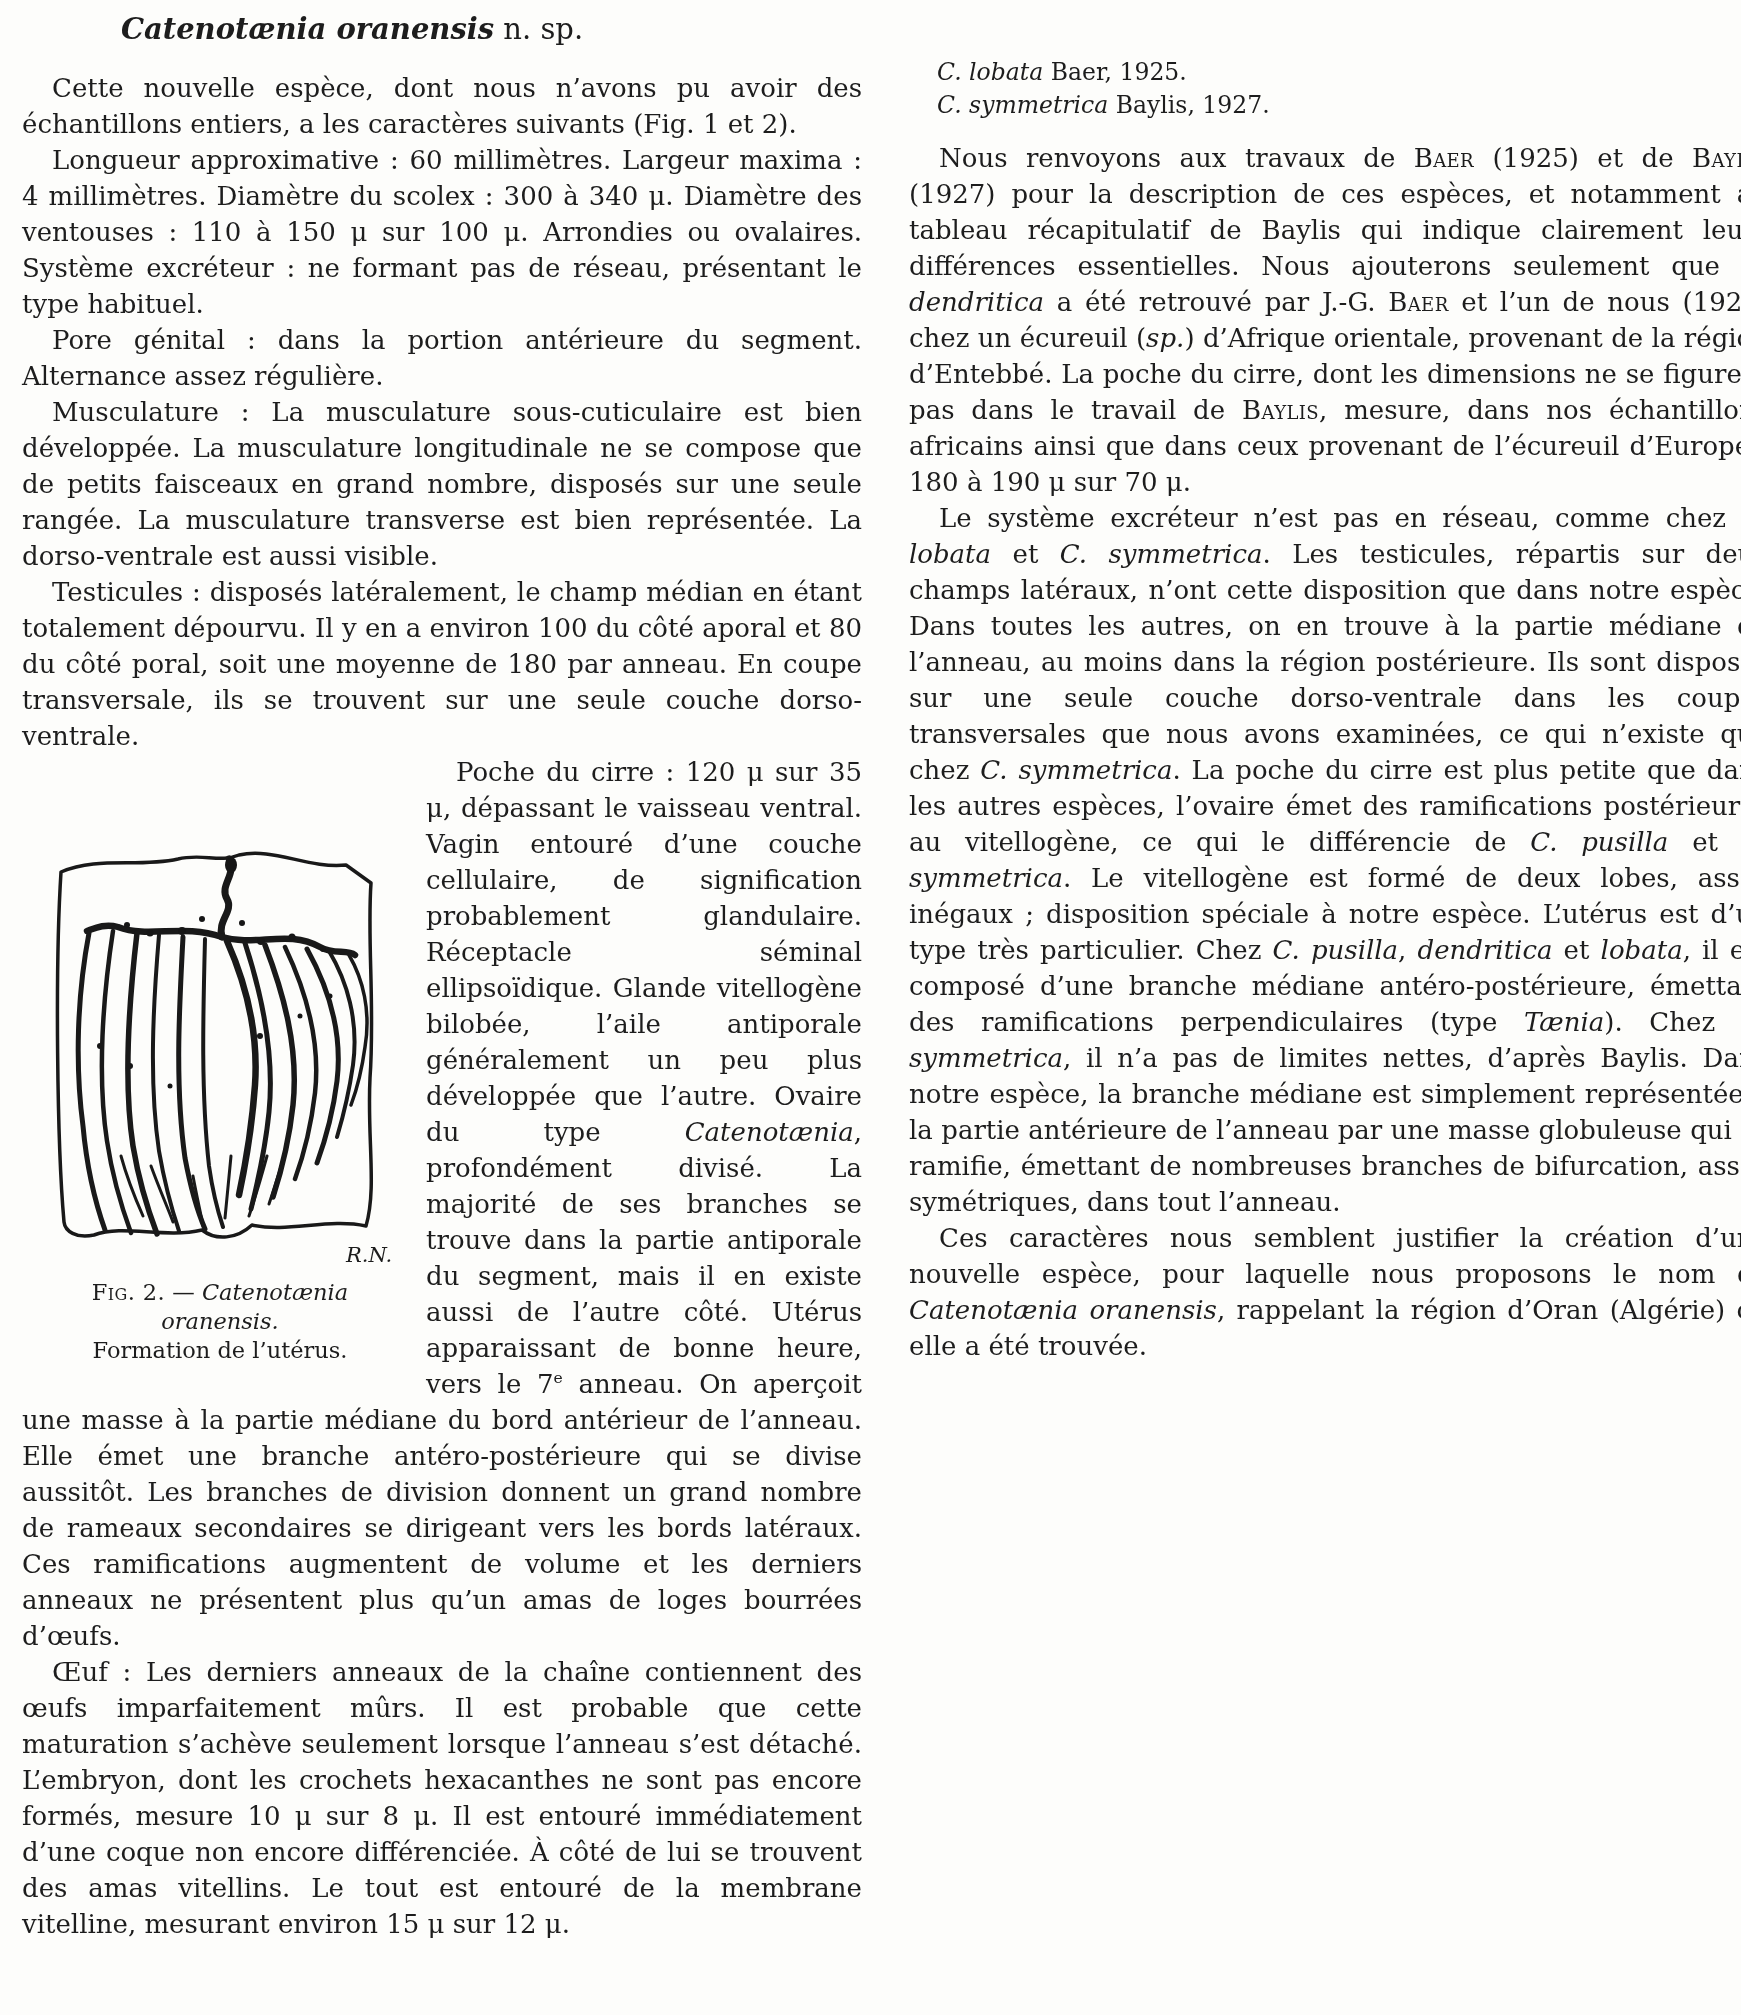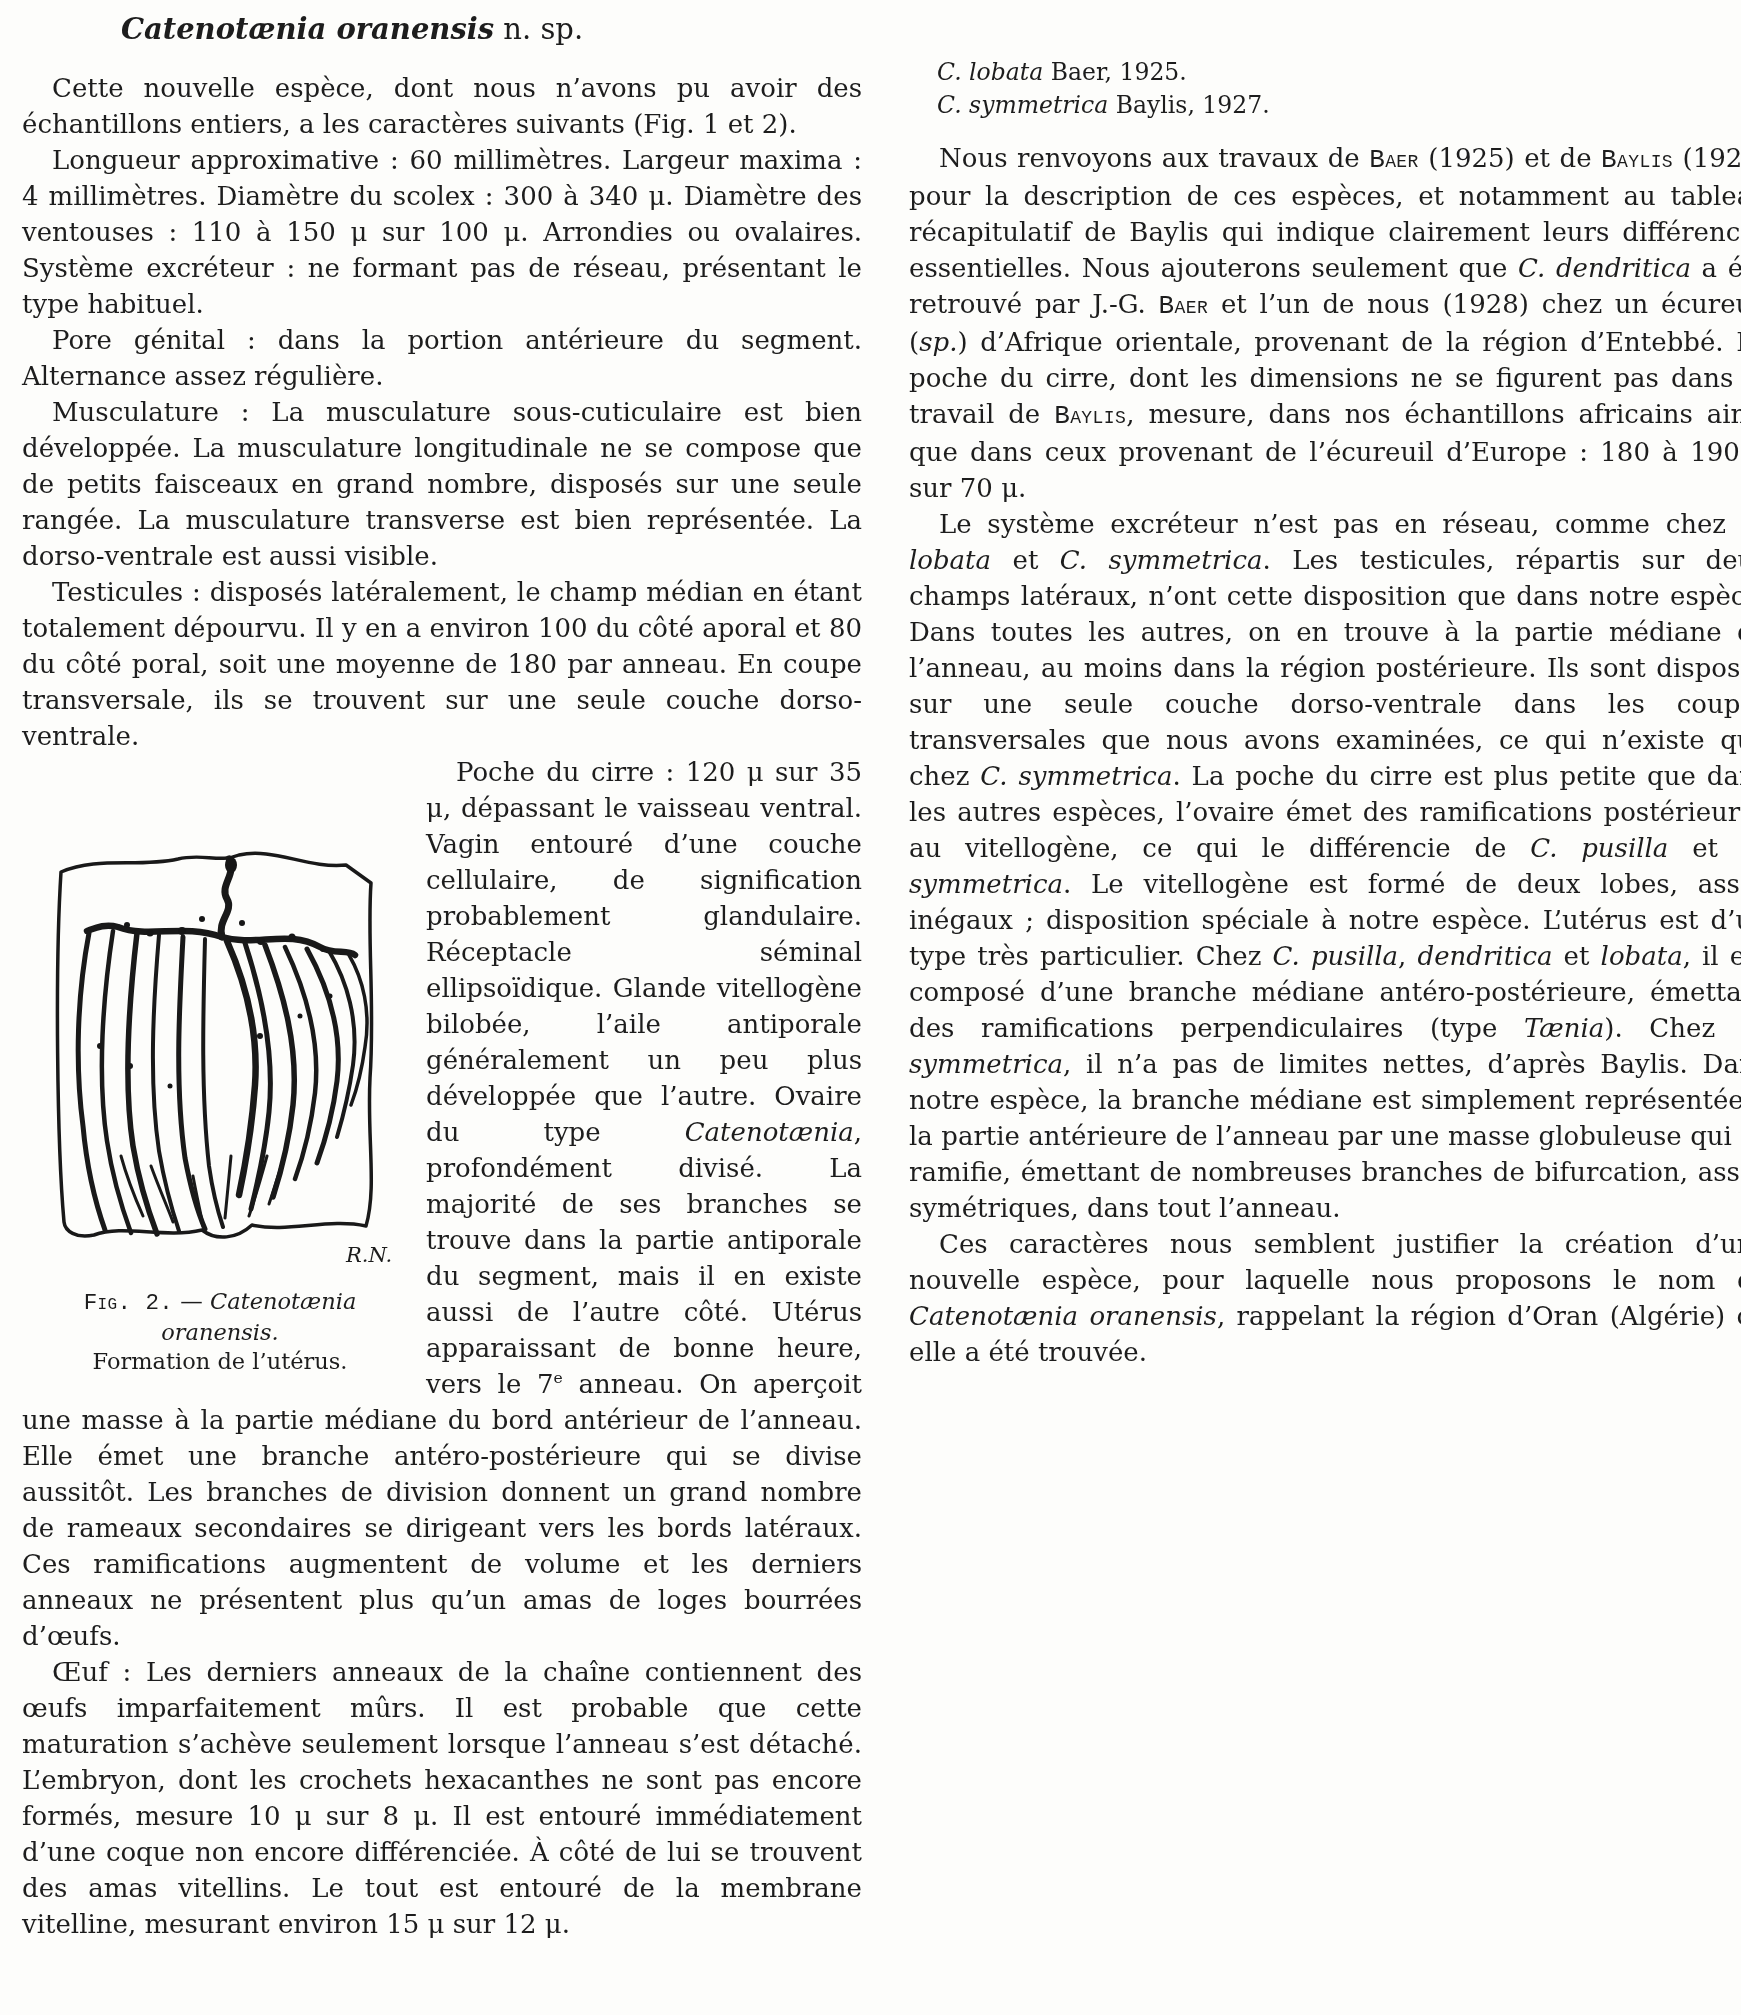--- a/index.html
+++ b/index.html
@@ -12,30 +12,30 @@
   .col{position:absolute;text-align:justify;font-size:26px;line-height:36px;}
   .col-left{left:22px;top:8px;width:840px;}
   .col-right{left:872px;top:56px;width:860px;margin-left:37px;}
   h1.title{
     font-size:29px;line-height:42px;font-weight:normal;font-style:normal;
     margin:0 0 20px 0;width:660px;text-align:center;
   }
   p{margin:0;text-indent:30px;}
   .i{font-style:italic;}
   .bi{font-style:italic;font-weight:700;}
-  .sc{font-variant:small-caps;letter-spacing:.4px;font-family:Liberation Mono, monospace;}
+  .sc{font-variant:small-caps;letter-spacing:.4px;}
   .sup{vertical-align:super;font-size:.6em;line-height:0;}
   .reflist{font-size:23.5px;line-height:33px;margin-top:10px;text-align:left;}
   .reflist p{text-indent:0;padding-left:28px;margin:0;}
   .right-reflist{margin:0 0 18px 0;}
   .figblock{
     float:left;width:380px;margin:72px 16px 4px 8px;display:block;text-align:center;
   }
   .figblock svg{display:block;}
-  .figcap{display:block;text-align:center;font-size:22.5px;line-height:29px;margin-top:17px;text-indent:0;}
+  .figcap{display:block;text-align:center;font-size:22.5px;line-height:29px;margin-top:8px;text-indent:0;}
   .capline{display:block;}
   .sig{font-style:italic;}
 </style>
 </head>
 <body>
 
 <div class="page">
 
   <section class="col col-left">
     <h1 class="title"><span class="bi">Catenotænia oranensis</span><span> n. sp.</span></h1>

